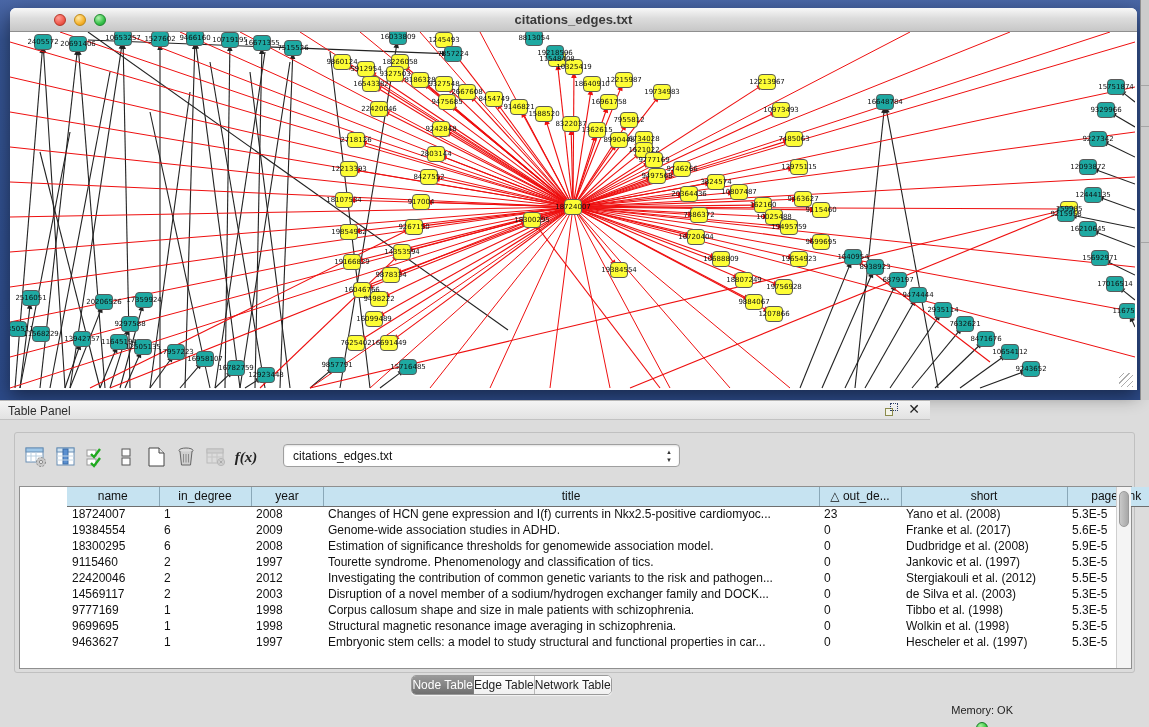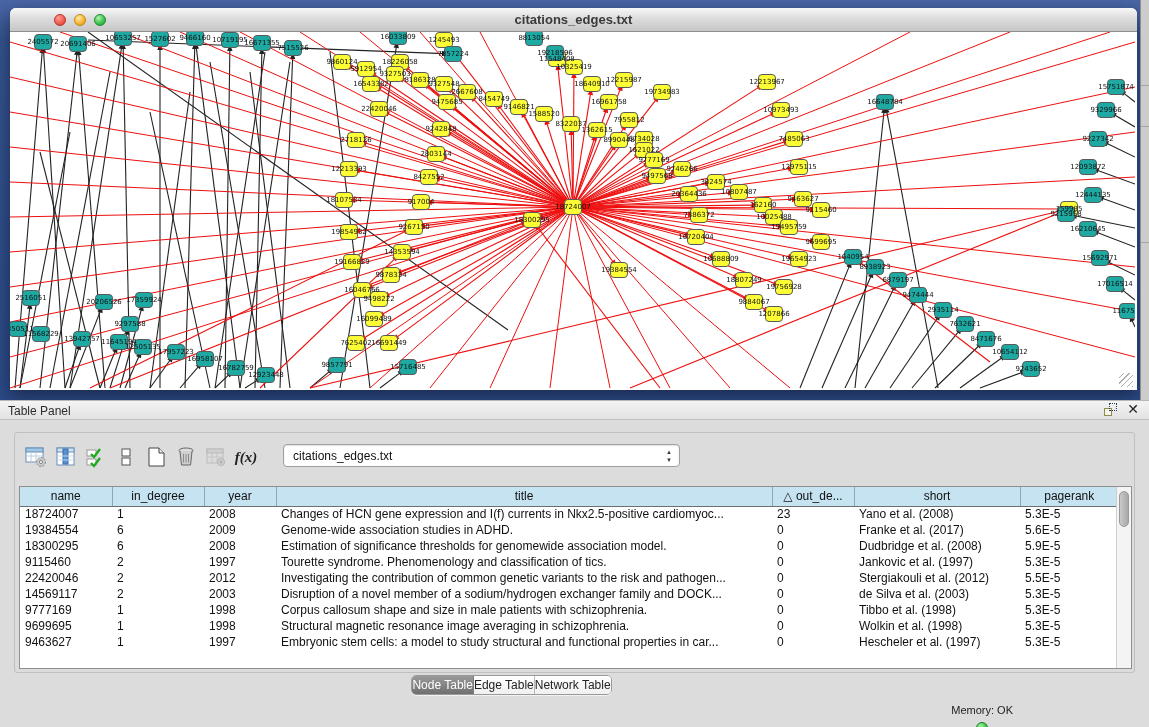--- a/index.html
+++ b/index.html
@@ -24,21 +24,21 @@
   .light { width:12px; height:12px; border-radius:50%; }
   .light.red   { background:radial-gradient(circle at 35% 30%,#ff9d96,#f05a4d 60%,#c93a2d); border:1px solid #b83527; }
   .light.yellow{ background:radial-gradient(circle at 35% 30%,#ffe9a8,#f6b32d 60%,#d79014); border:1px solid #c08a16; }
   .light.green { background:radial-gradient(circle at 35% 30%,#b4f2b0,#37c24a 60%,#1f9a33); border:1px solid #1e8a2e; }
   .canvas { position:relative; width:1125px; height:357px; background:#ffffff; overflow:hidden; }
   .canvas svg { display:block; }
   .grip { position:absolute; right:2px; bottom:2px; width:14px; height:14px; opacity:.6;
     background:repeating-linear-gradient(135deg,transparent 0 3px,#777 3px 4px); }
 
   
-  .tp-header { position:absolute; left:0; top:400px; width:1149px; height:20px;
+  .tp-header { position:absolute; left:0; top:400px; width:930px; height:20px;
     background:linear-gradient(180deg,#f4f4f4,#e2e2e2); border-top:1px solid #b7b7b7; border-bottom:1px solid #c2c2c2; }
   .tp-header .tp-title { position:absolute; left:8px; top:3px; font-size:12px; color:#2c2c2c; }
   .tp-actions { position:absolute; right:10px; top:2px; display:flex; gap:10px; align-items:center; }
   .float-ic { width:13px; height:13px; position:relative; }
   .float-ic .sq1 { position:absolute; left:0; bottom:0; width:8px; height:8px; border:1px solid #8b8b4d; background:#f4f4e8; }
   .float-ic .sq2 { position:absolute; right:0; top:0; width:8px; height:8px; border:1px dotted #2c3e66; }
   .close-ic { font-size:14px; font-weight:bold; color:#222; line-height:13px; }
 
   .tp-body { position:absolute; left:0; top:421px; width:1023px; height:306px; background:#dcdcdc; }
   .tp-container { position:absolute; left:14px; top:11px; width:1121px; height:241px;
@@ -47,21 +47,21 @@
   .toolbar { position:absolute; left:6px; top:8px; height:32px; display:flex; align-items:center; }
   .tb-btn { width:30px; height:28px; display:flex; align-items:center; justify-content:center; background:transparent; border:none; }
   .tb-btn svg { display:block; }
   .fx { font-size:15px; font-style:italic; font-family:"Liberation Serif","DejaVu Serif",serif; color:#222; font-weight:bold; }
   .combo { position:absolute; left:268px; top:11px; width:397px; height:23px; background:#fff;
     border:1px solid #9f9f9f; border-radius:4px; box-shadow:inset 0 1px 2px rgba(0,0,0,.12); }
   .combo .val { position:absolute; left:9px; top:4px; font-size:12px; color:#111; }
   .combo .spin { position:absolute; right:7px; top:3px; font-size:6px; color:#333; line-height:8px; text-align:center; }
 
   .table-wrap { position:absolute; left:4px; top:53px; width:1113px; height:183px;
-    border:1px solid #8f8f8f; background:#fff; }
+    border:1px solid #8f8f8f; background:#fff;padding-left:47px; }
   table.dtable { border-collapse:collapse; table-layout:fixed; width:1098px; font-size:12px; }
   table.dtable th { height:19px; background:#c6e3f1; border-right:1px solid #8aa8b8; border-bottom:1px solid #6e6e6e;
     font-weight:normal; color:#111; text-align:center; overflow:hidden; white-space:nowrap; }
   table.dtable th:last-child { border-right:none; }
   table.dtable td { height:16px; padding:0 3px 0 5px; color:#111; white-space:nowrap; overflow:hidden; }
   .vscroll { position:absolute; right:0; top:0; bottom:0; width:15px; background:#f4f4f4; border-left:1px solid #cfcfcf; }
   .vscroll .thumb { position:absolute; left:2px; top:4px; width:10px; height:36px; border-radius:6px;
     background:linear-gradient(90deg,#c9c9c9,#a8a8a8); border:1px solid #9a9a9a; }
 
   .tabs { position:absolute; left:0; right:0; top:254px; display:flex; justify-content:center; }

